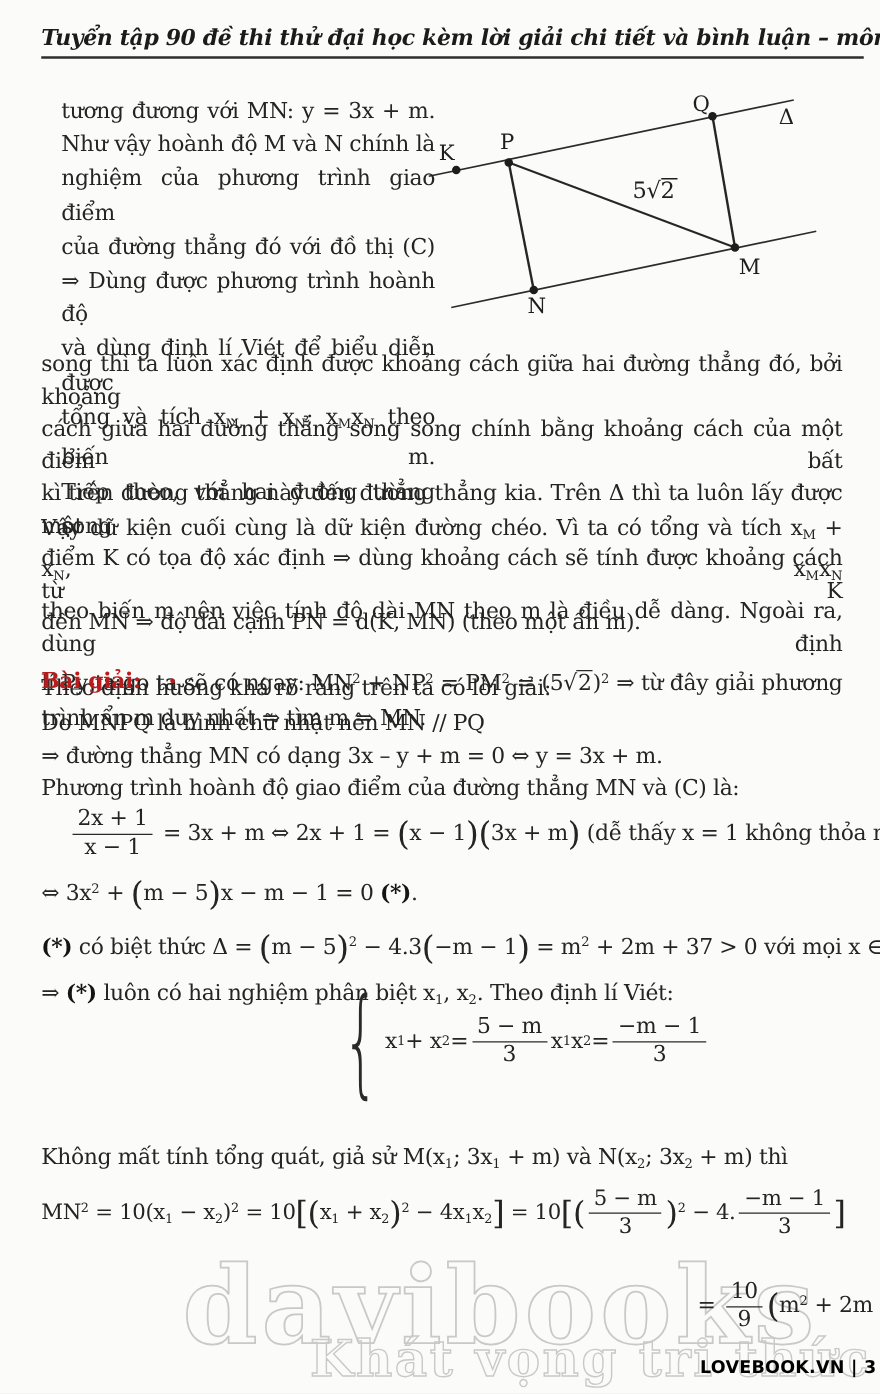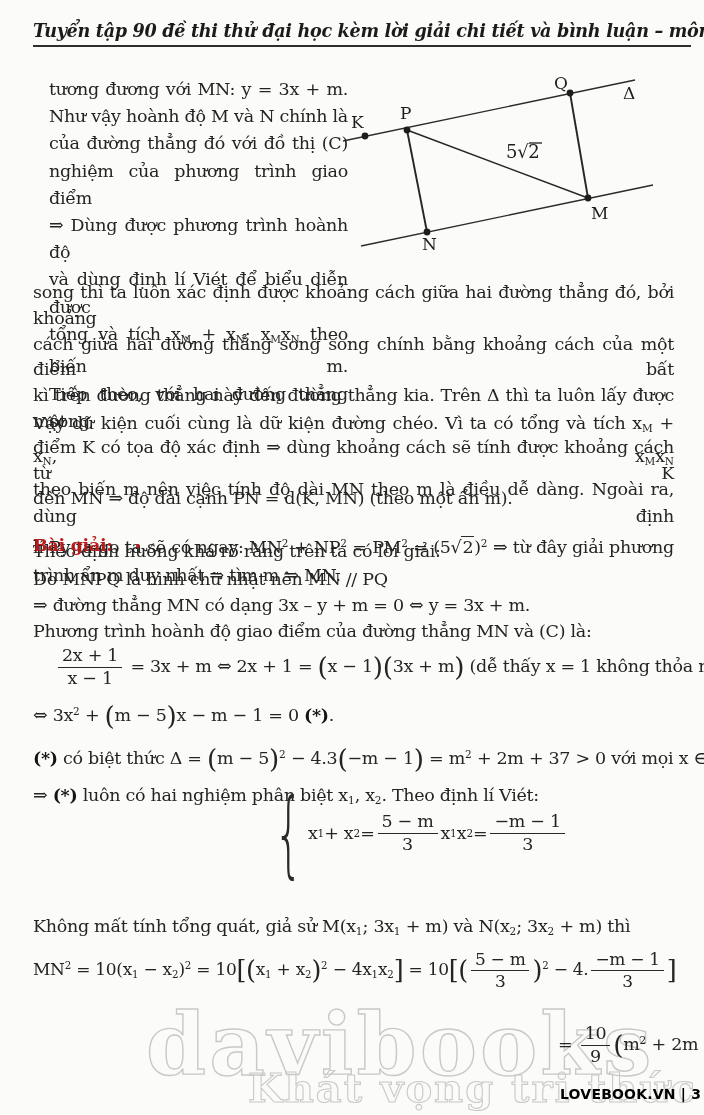--- a/index.html
+++ b/index.html
@@ -99,22 +99,22 @@
     <text x="290" y="37">Δ</text>
     <text x="258" y="157">M</text>
     <text x="89" y="188">N</text>
     <text class="dl" x="173" y="96">5√2</text>
     <line x1="196" y1="81" x2="209" y2="81" stroke="#1e1e1e" stroke-width="1.3"></line>
   </svg>
 
   <div class="block intro just">
       <div class="line">tương đương với MN: y = 3x + m.</div>
       <div class="line">Như vậy hoành độ M và N chính là</div>
+      <div class="line">nghiệm của phương trình giao điểm</div>
       <div class="line">của đường thẳng đó với đồ thị (C)</div>
-      <div class="line">nghiệm của phương trình giao điểm</div>
       <div class="line">⇒ Dùng được phương trình hoành độ</div>
       <div class="line">và dùng định lí Viét để biểu diễn được</div>
       <div class="line">tổng và tích x<sub>M</sub> + x<sub>N</sub>; x<sub>M</sub>x<sub>N</sub> theo biến m.</div>
       <div class="line">Tiếp theo, với hai đường thẳng song</div>
     </div>
 
   <div class="block p1 just">
       <div class="line">song thì ta luôn xác định được khoảng cách giữa hai đường thẳng đó, bởi khoảng</div>
       <div class="line">cách giữa hai đường thẳng song song chính bằng khoảng cách của một điểm bất</div>
       <div class="line">kì trên đường thẳng này đến đường thẳng kia. Trên Δ thì ta luôn lấy được một</div>

